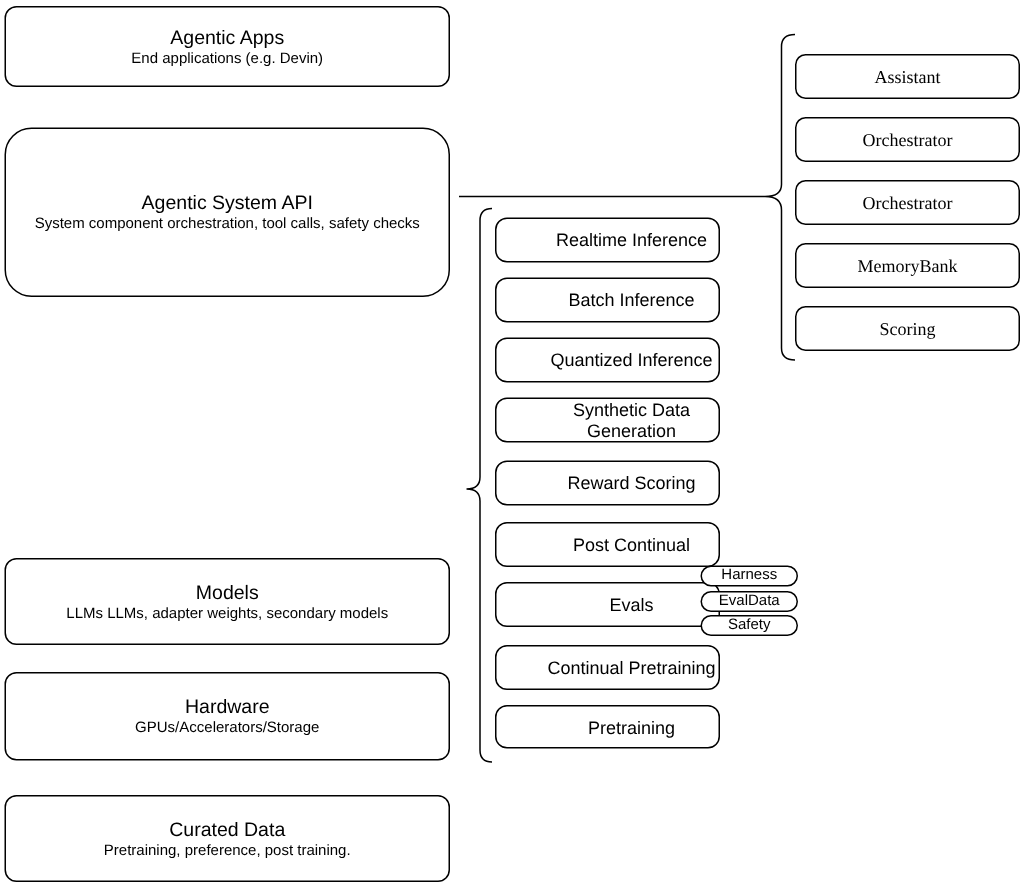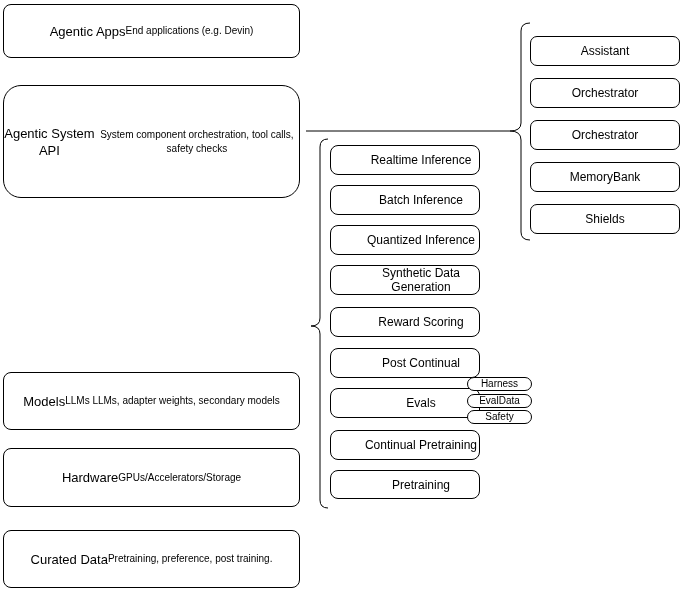--- a/index.html
+++ b/index.html
@@ -24,38 +24,39 @@
     background: #ffffff;
     border: 1px solid #000000;
     display: flex;
     align-items: center;
     justify-content: center;
     text-align: center;
   }
   .lbox {
     left: 3px;
     width: 297px;
-    flex-direction: row;
+    flex-direction: column;
   }
   .lbox .ltitle { font-size: 13px; line-height: 17px; }
   .lbox .lsub   { font-size: 10px; line-height: 14px; }
   .mbox {
     left: 330px;
     width: 150px;
     height: 30px;
     border-radius: 8px;
     font-size: 12px;
     padding-left: 32px;
   }
   .rbox {
     left: 530px;
     width: 150px;
     height: 30px;
     border-radius: 7px;
     font-size: 12px;
+    font-family: Liberation Serif, serif;
   }
   .pill {
     position: absolute;
     box-sizing: border-box;
     left: 467px;
     width: 65px;
     height: 14px;
     background: #ffffff;
     border: 1px solid #000000;
     border-radius: 7px;
@@ -150,16 +151,16 @@
   <div class="node rbox" style="top:78px">
     <span>Orchestrator</span>
   </div>
   <div class="node rbox" style="top:120px">
     <span>Orchestrator</span>
   </div>
   <div class="node rbox" style="top:162px">
     <span>MemoryBank</span>
   </div>
   <div class="node rbox" style="top:204px">
-    <span>Shields</span>
+    <span>Scoring</span>
   </div>
 
 </div>
 
 </body></html>

